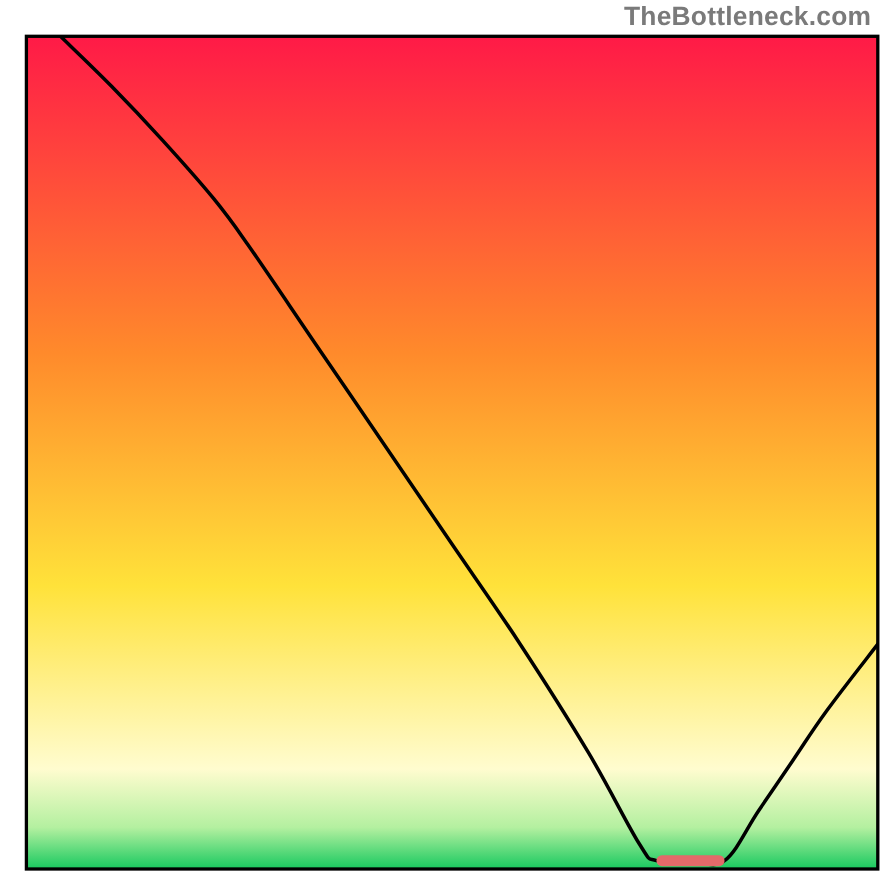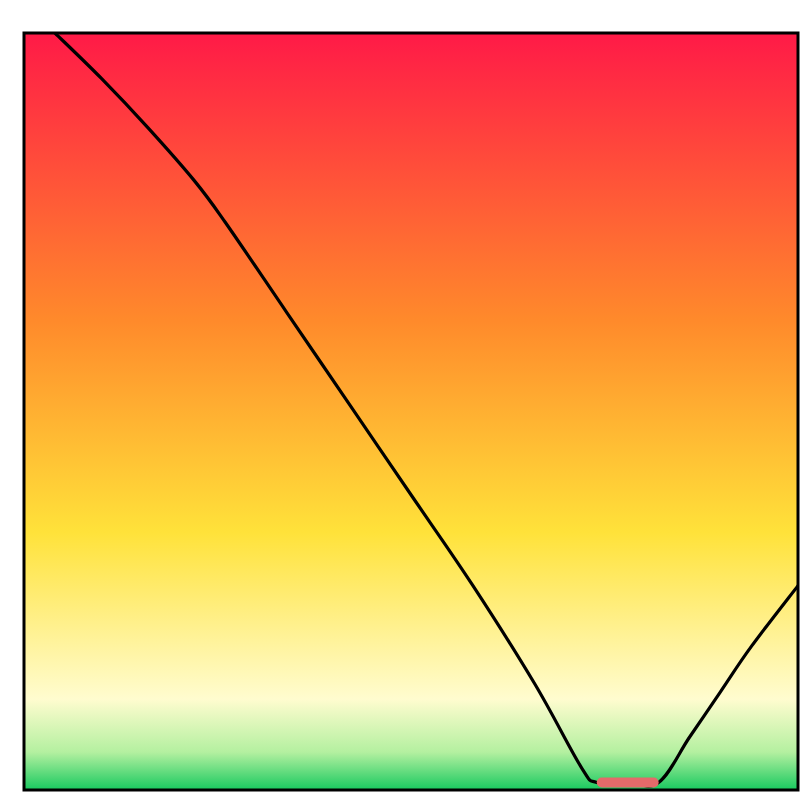--- a/index.html
+++ b/index.html
@@ -57,13 +57,14 @@
     <rect id="plot-bg" x="24" y="33" width="774" height="757" fill="url(#bg-grad)"></rect>
 
     <g clip-path="url(#plot-clip)">
       <path id="curve-path" fill="none" stroke="#000000" stroke-width="3.2" stroke-linejoin="round" stroke-linecap="round" d="M 54.96 33 C 63.3192 41.17560000000002, 84.6816 61.387500000000074, 101.4 78.42000000000007 C 118.11840000000001 95.45250000000007, 131.1216 109.22990000000001, 147.84 127.625 C 164.5584 146.02009999999999, 180.348 163.5825, 194.28 180.615 C 208.212 197.6475, 208.5216 198.4045, 225.24 222.25 C 241.9584 246.0955, 264.8688 280.38759999999996, 287.16 313.09 C 309.45120000000003 345.7924, 326.7888 371.2276, 349.08 403.93 C 371.3712 436.6324, 388.7088 462.06759999999997, 411 494.77 C 433.2912 527.4724, 450.62879999999996 551.5450000000001, 472.91999999999996 585.61 C 495.21119999999996 619.675, 515.3352 651.3176, 534.84 684.02 C 554.3448000000001 716.7224, 570.1344 749.5762, 581.28 767.29 C 592.4255999999999 785.0038, 588.4008 779.7048, 596.76 782.43 C 605.1192 785.1551999999999, 616.5744000000001 782.43, 627.72 782.43 C 638.8656 782.43, 647.5344 790.6056, 658.68 782.43 C 669.8255999999999 774.2543999999999, 678.4943999999999 753.3611999999999, 689.64 737.01 C 700.7856 720.6588, 709.4544000000001 707.9412, 720.6 691.59 C 731.7456 675.2388000000001, 737.6279999999999 665.2464, 751.56 646.17 C 765.492 627.0935999999999, 789.6408 596.5108, 798 585.61"></path>
       <rect id="trough-bar" rx="5" ry="5" height="10" fill="#e46a6a" x="596.76" width="61.91999999999996" y="777.43"></rect>
     </g>
 
     <rect id="plot-frame" x="24" y="33" width="774" height="757" fill="none" stroke="#000000" stroke-width="3"></rect>
   </svg>
 
+  <div class="watermark">TheBottleneck.com</div>
 </div>
 
 </body></html>

